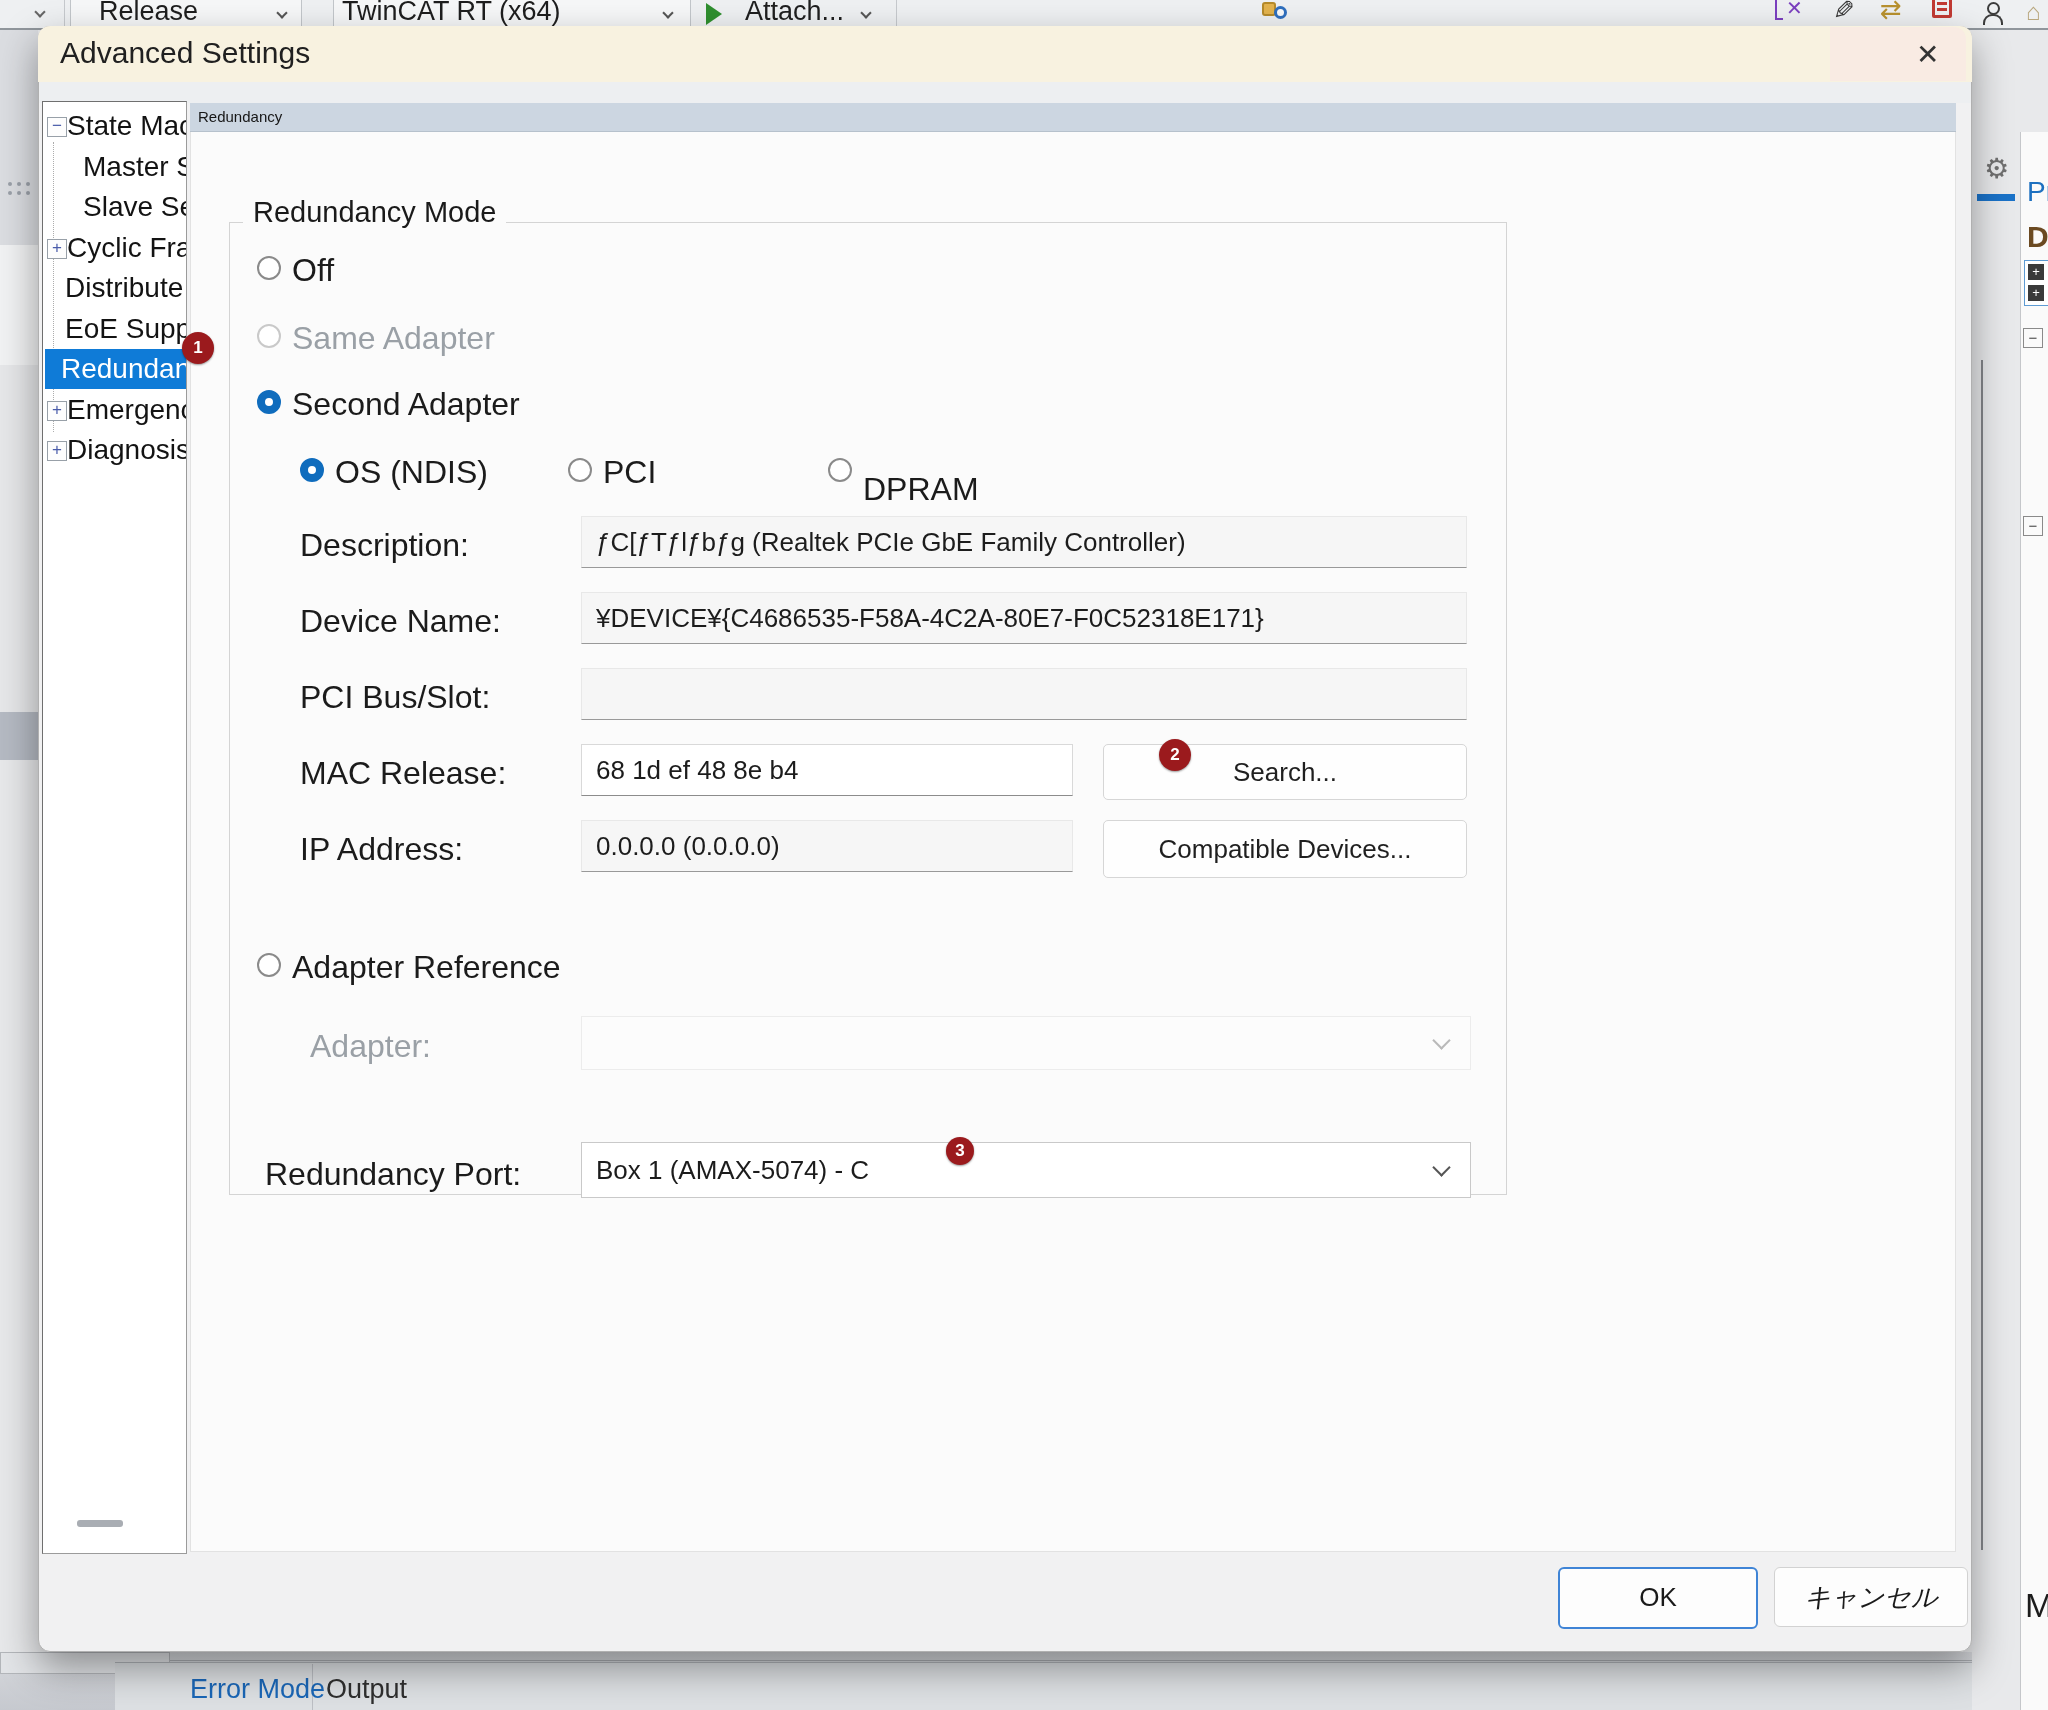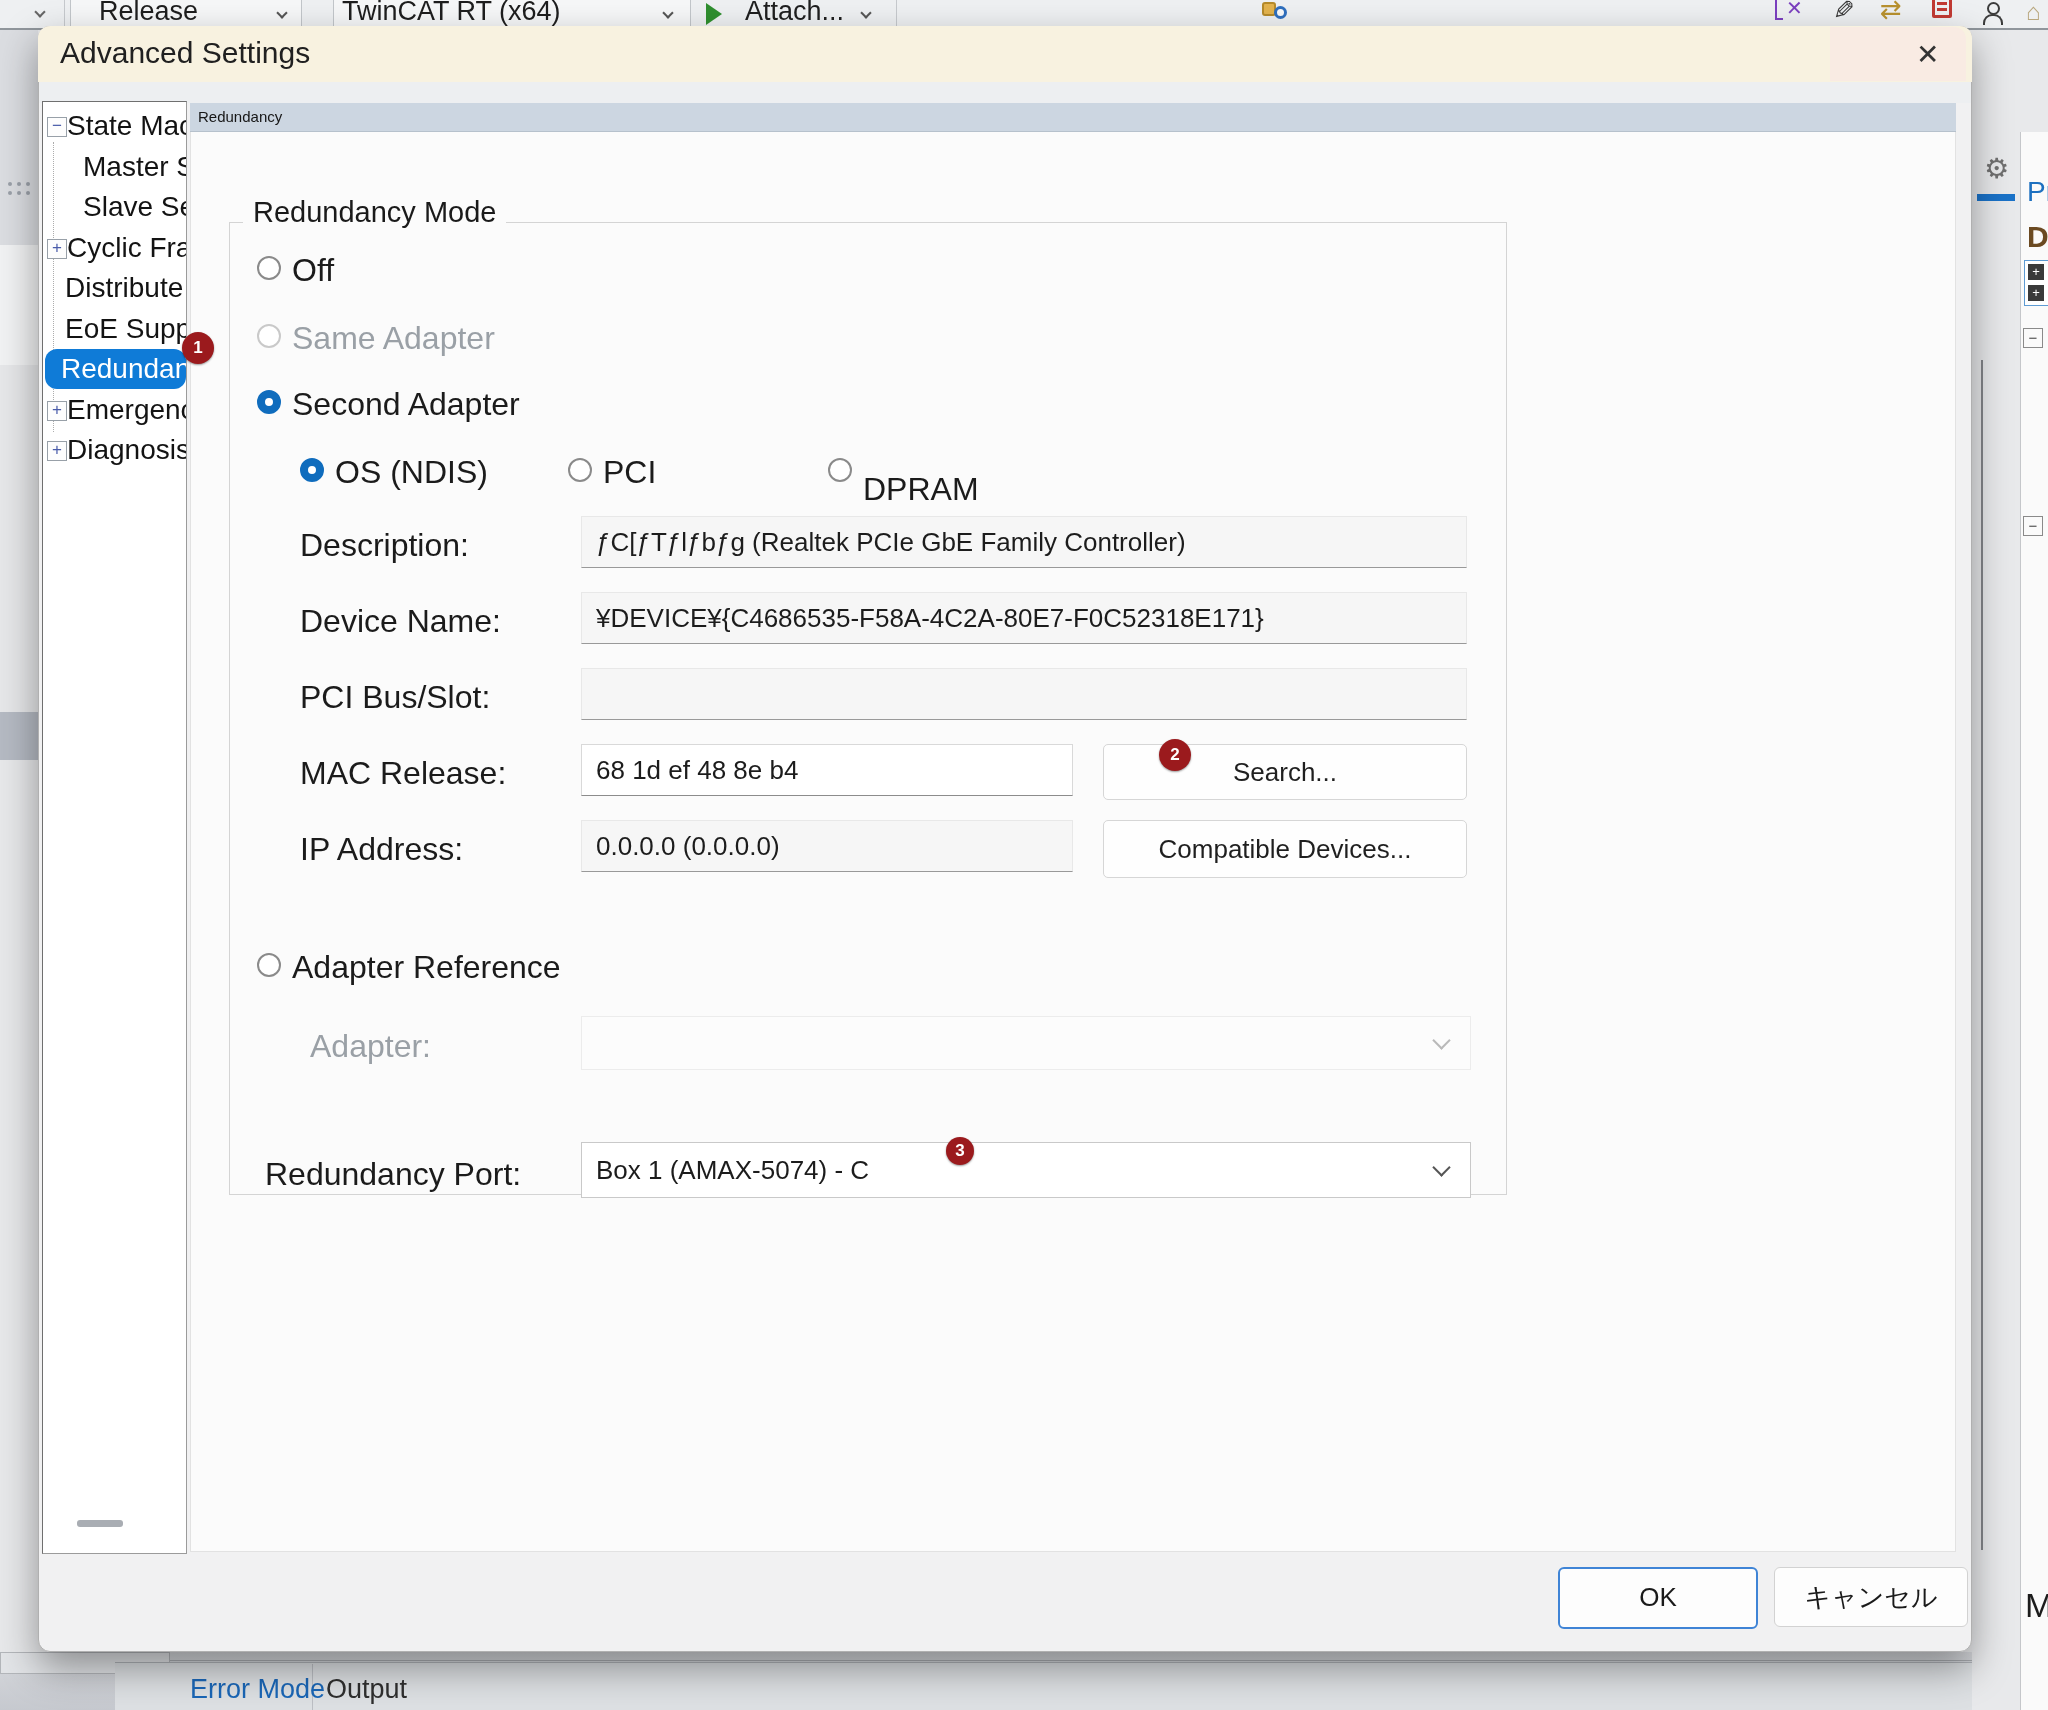--- a/index.html
+++ b/index.html
@@ -167,21 +167,21 @@
   <div class="trow" style="top:126px;">
     <span class="xbox">+</span>
     <span style="margin-left:22px;">Cyclic Fram</span>
   </div>
   <div class="trow" style="top:166px;">
     <span style="margin-left:20px;margin-top:36px;">Distribute</span>
   </div>
   <div class="trow" style="top:207px;">
     <span style="margin-left:20px;">EoE Suppo</span>
   </div>
-  <div class="trow sel" style="top:247px;border-radius:12px;">
+  <div class="trow sel" style="top:247px;">
     <span style="margin-left:16px;">Redundan</span>
   </div>
   <div class="trow" style="top:288px;">
     <span class="xbox">+</span>
     <span style="margin-left:22px;">Emergenc</span>
   </div>
   <div class="trow" style="top:328px;">
     <span class="xbox">+</span>
     <span style="margin-left:22px;">Diagnosis</span>
   </div>
@@ -247,13 +247,13 @@
 <div class="combo" style="left:581px;top:1142px;width:888px;height:54px;">
   <span class="val">Box 1 (AMAX-5074) - C</span>
   <span class="cv chev" style="border-color:#555;"></span>
 </div>
 
 <div class="badge" style="left:182px;top:332px;">1</div>
 <div class="badge" style="left:1159px;top:739px;">2</div>
 <div class="badge" style="left:946px;top:1137px;width:28px;height:28px;line-height:28px;">3</div>
 
 <div class="okbtn" style="left:1558px;top:1567px;width:196px;height:58px;line-height:56px;">OK</div>
-<div class="cancelbtn" style="left:1774px;top:1567px;width:192px;height:58px;line-height:58px;">キャンセル</div>
+<div class="cancelbtn" style="left:1774px;top:1567px;width:192px;height:58px;line-height:58px;font-style:italic;">キャンセル</div>
 
 </body></html>

